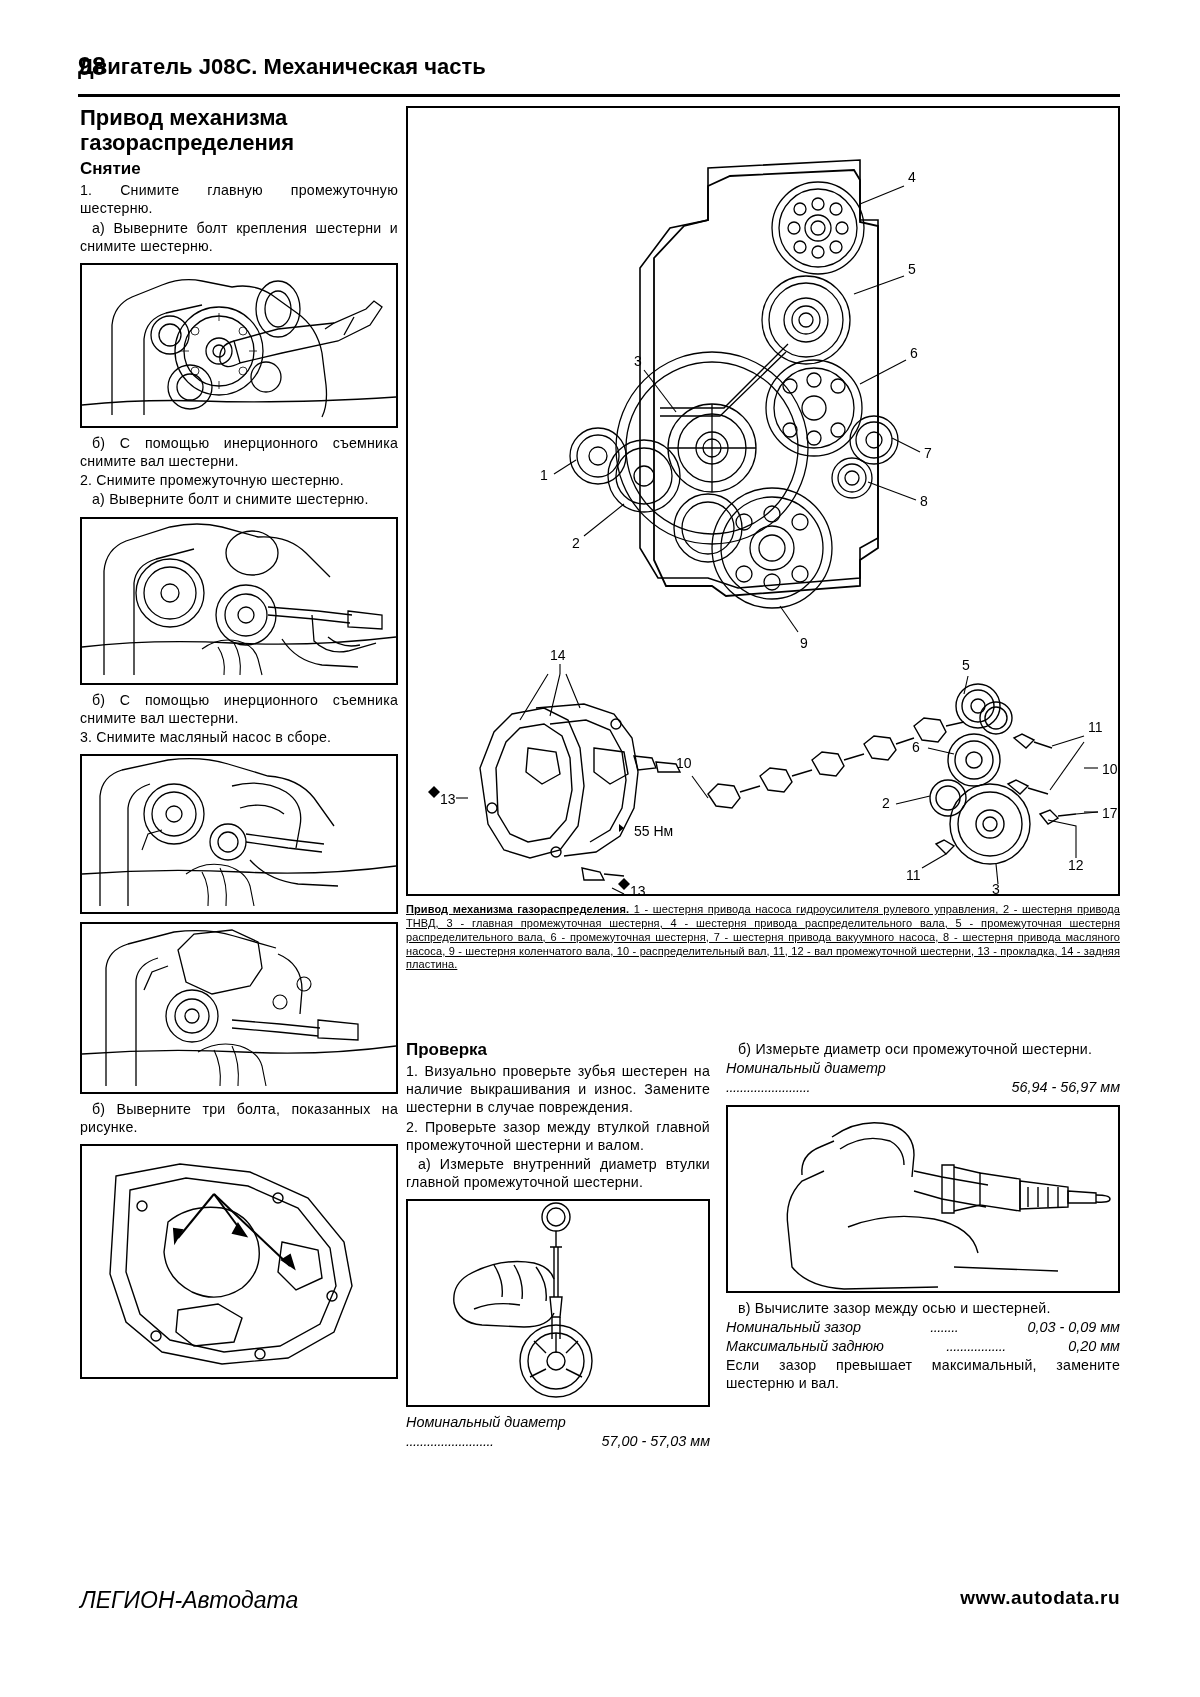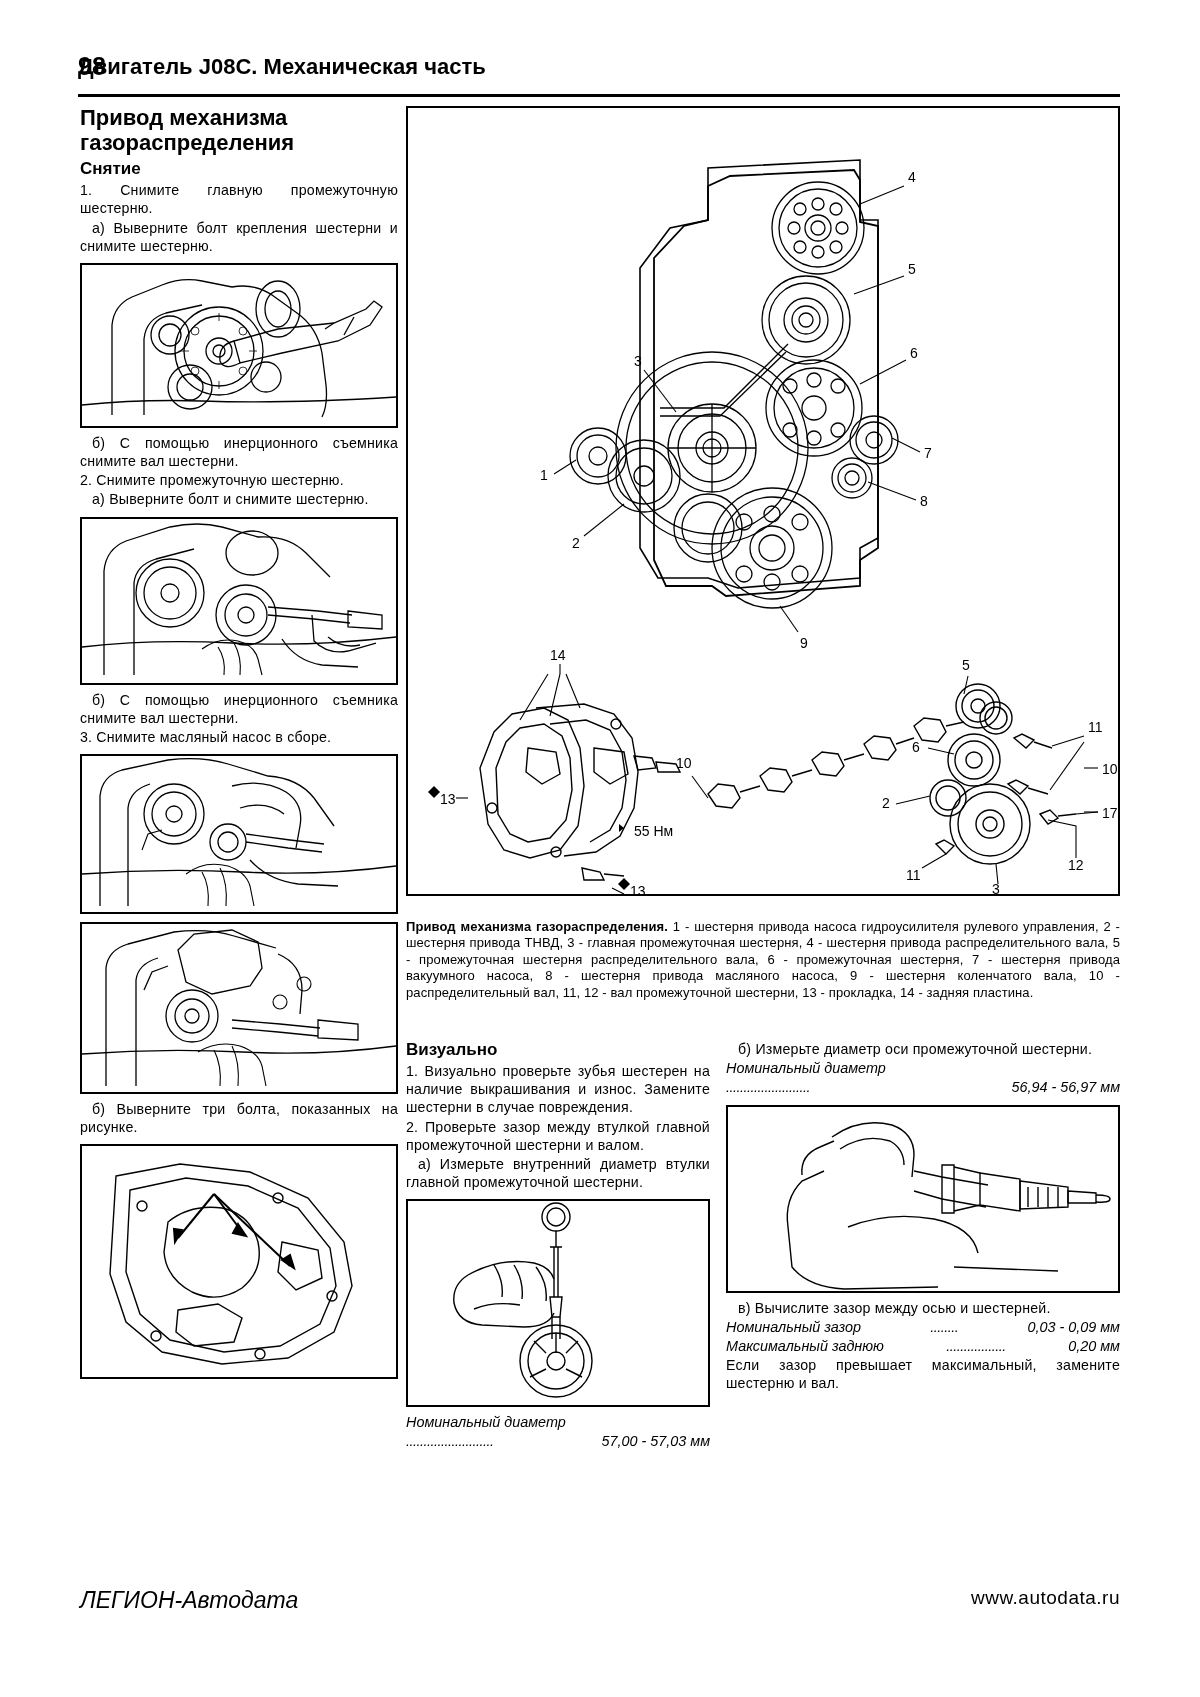--- a/index.html
+++ b/index.html
@@ -38,21 +38,21 @@
     width: 1042px; height: 3px; background: #000;
   }
 
   
   .ftr-left {
     position: absolute; left: 80px; top: 1587px;
     font-size: 23px; font-weight: normal; font-style: italic;
   }
   .ftr-right {
     position: absolute; right: 80px; top: 1587px;
-    font-size: 19px; font-weight: normal;
+    font-size: 19px; font-weight: bold;
     letter-spacing: .5px;
   }
 
   
   .col-left {
     position: absolute; left: 80px; top: 106px; width: 318px;
   }
   h1.sect {
     margin: 0; font-size: 22px; font-weight: bold; line-height: 1.12;
   }
@@ -80,22 +80,22 @@
     position: absolute; left: 406px; top: 106px; width: 714px;
   }
   .bigfig {
     border: 2px solid #000;
     height: 790px;
     position: relative;
     overflow: hidden;
     background: #fff;
   }
   .caption {
-    font-size: 13px; line-height: 1.26; text-align: justify;
-    margin-top: 23px; letter-spacing: .1px;
+    font-size: 11px; line-height: 1.26; text-align: justify;
+    margin-top: 7px; letter-spacing: .1px; text-decoration: underline;
   }
   .caption b { font-weight: bold; }
 
   .two-col {
     position: absolute; left: 406px; top: 1040px; width: 714px;
   }
   .tc-left { position: absolute; left: 0; top: 0; width: 304px; }
   .tc-right { position: absolute; left: 320px; top: 0; width: 394px; }
 
   .nom {
@@ -523,21 +523,21 @@
     </div>
 
     <div class="caption">
       <b>Привод механизма газораспределения.</b><span> 1 - шестерня привода насоса гидроусилителя рулевого управления, 2 - шестерня привода ТНВД, 3 - главная промежуточная шестерня, 4 - шестерня привода распределительного вала, 5 - промежуточная шестерня распределительного вала, 6 - промежуточная шестерня, 7 - шестерня привода вакуумного насоса, 8 - шестерня привода масляного насоса, 9 - шестерня коленчатого вала, 10 - распределительный вал, 11, 12 - вал промежуточной шестерни, 13 - прокладка, 14 - задняя пластина.</span>
     </div>
   </div>
 
   <div class="two-col">
 
     <div class="tc-left">
-      <h2 class="sub" style="margin-top:0">Визуально</h2>
+      <h2 class="sub" style="margin-top:0">Проверка</h2>
       <div class="txt">
         <p>1. Визуально проверьте зубья шестерен на наличие выкрашивания и износ. Замените шестерни в случае повреждения.</p>
         <p>2. Проверьте зазор между втулкой главной промежуточной шестерни и валом.</p>
         <p class="ind1">а) Измерьте внутренний диаметр втулки главной промежуточной шестерни.</p>
       </div>
 
       <div class="figbox" style="height:208px;margin-top:8px">
         <svg width="300" height="204" viewBox="0 0 300 204">
           <g fill="none" stroke="#000" stroke-width="1.4">
             <circle cx="148" cy="16" r="14"></circle>

